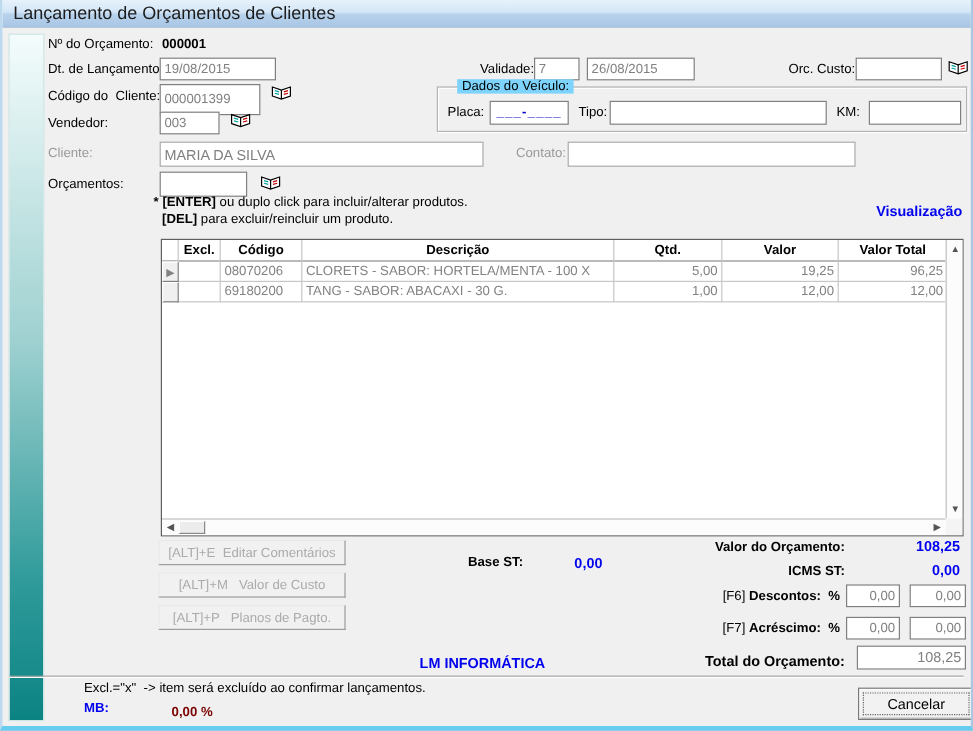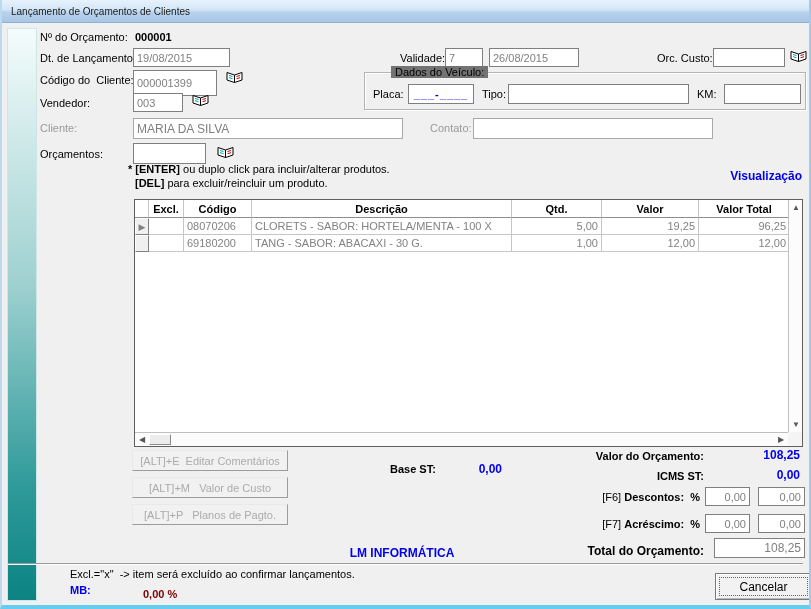--- a/index.html
+++ b/index.html
@@ -7,40 +7,40 @@
   .window{
     position:relative;width:811px;height:609px;
     font-family:"Liberation Sans",sans-serif;font-size:11px;color:#000;
     background:#f0f0f0;outline:1px solid #6d93b8;overflow:hidden;
     border-left:2px solid #bcd9ef;border-right:2px solid #a9c8e4;border-bottom:4px solid #64cdf0;
   }
   .titlebar{
     position:absolute;left:0;top:0;right:0;height:23px;
     background:linear-gradient(#e7f2fb 0%,#d3e6f7 45%,#b8d2ec 55%,#a8c6e5 100%);
     border-bottom:1px solid #8fb0d2;display:flex;align-items:center;padding-left:9px;
-    font-size:10px;color:#1c1c1c;
+    font-size:15px;color:#1c1c1c;
   }
   .sidebar-strip{
     position:absolute;left:5px;top:28px;width:30px;height:573px;
     background:linear-gradient(#f4fcfc 0%,#9ed0d0 45%,#2f9a9a 80%,#0c8383 100%);
     border:1px solid #cfe6e6;
   }
   .lbl{position:absolute;white-space:pre;color:#000;}
   .lbl.gray{color:#9a9a9a;}
   .lbl.b{font-weight:bold;}
   .field{
     position:absolute;background:#fff;border:1px solid #7f7f7f;color:#808080;
     font-family:"Liberation Sans",sans-serif;font-size:11px;padding:0 3px;outline:none;
   }
   .field.lightborder{border-color:#a9a9a9;}
   .field.right{text-align:right;}
   .field.blue{color:#0000cc;font-weight:bold;letter-spacing:1px;text-align:center;}
   .lookup-btn{position:absolute;width:20px;height:18px;background:transparent;border:none;padding:0;cursor:pointer;}
   .groupbox{position:absolute;border:1px solid #b4b4b4;box-shadow:1px 1px 0 #fff inset,1px 1px 0 #fff;}
-  .groupbox-title{position:absolute;top:-7px;left:26px;background:#737373;padding:0 4px;}
+  .groupbox-title{position:absolute;top:-7px;left:16px;background:#7dd3fc;padding:0 4px;}
   .link{position:absolute;color:#0000ee;font-weight:bold;font-size:12px;cursor:pointer;text-align:right;}
   
   .grid{position:absolute;left:132px;top:199px;width:669px;height:248px;background:#fff;border:1px solid #5f5f5f;}
   .grid-body{position:absolute;left:0;top:0;right:14px;bottom:14px;overflow:hidden;}
   .grow{display:flex;width:654px;}
   .gcell{border-right:1px solid #c6c6c6;border-bottom:1px solid #c6c6c6;overflow:hidden;white-space:nowrap;padding:1px 3px;height:17px;line-height:14px;}
   .ghead .gcell{font-weight:bold;text-align:center;border-bottom:1px solid #8d8d8d;height:18px;line-height:16px;color:#000;}
   .gdata .gcell{color:#828282;}
   .c-ind{width:14px;flex:none;padding:0;}
   .c-excl{width:35px;flex:none;}

